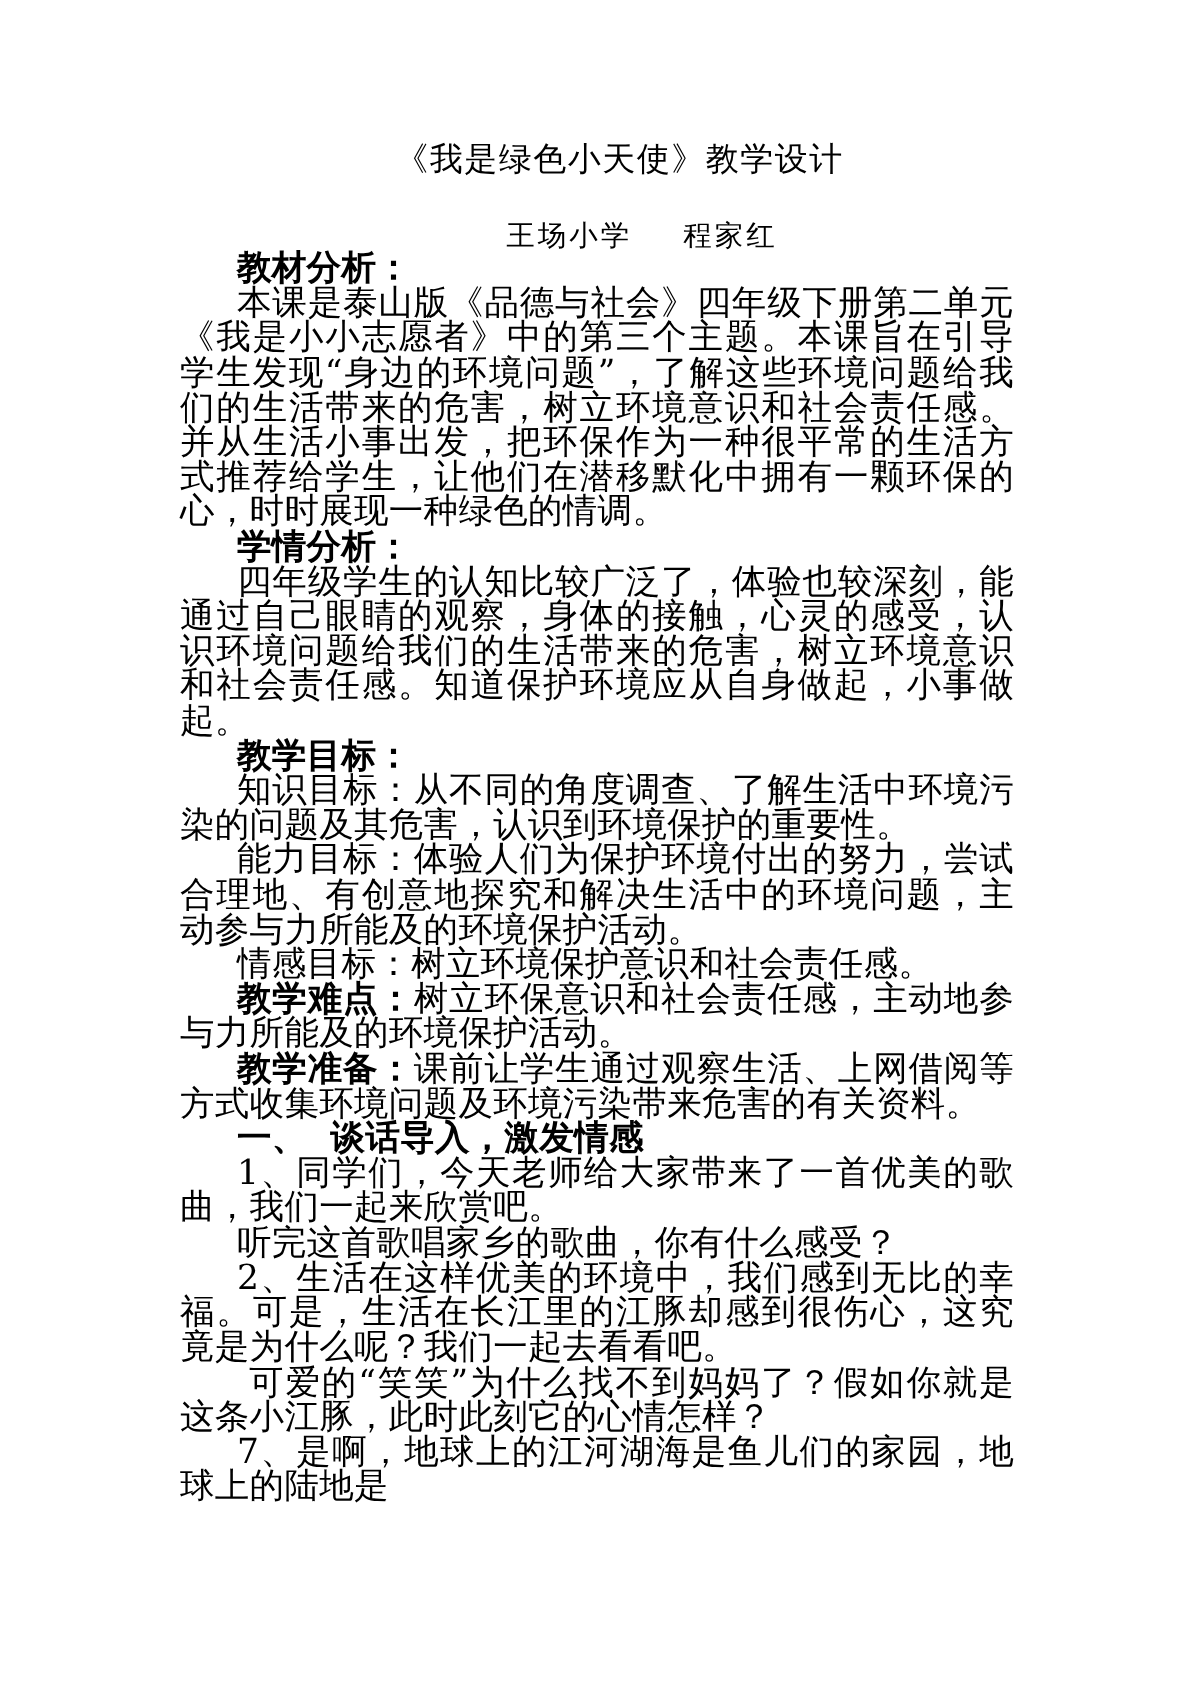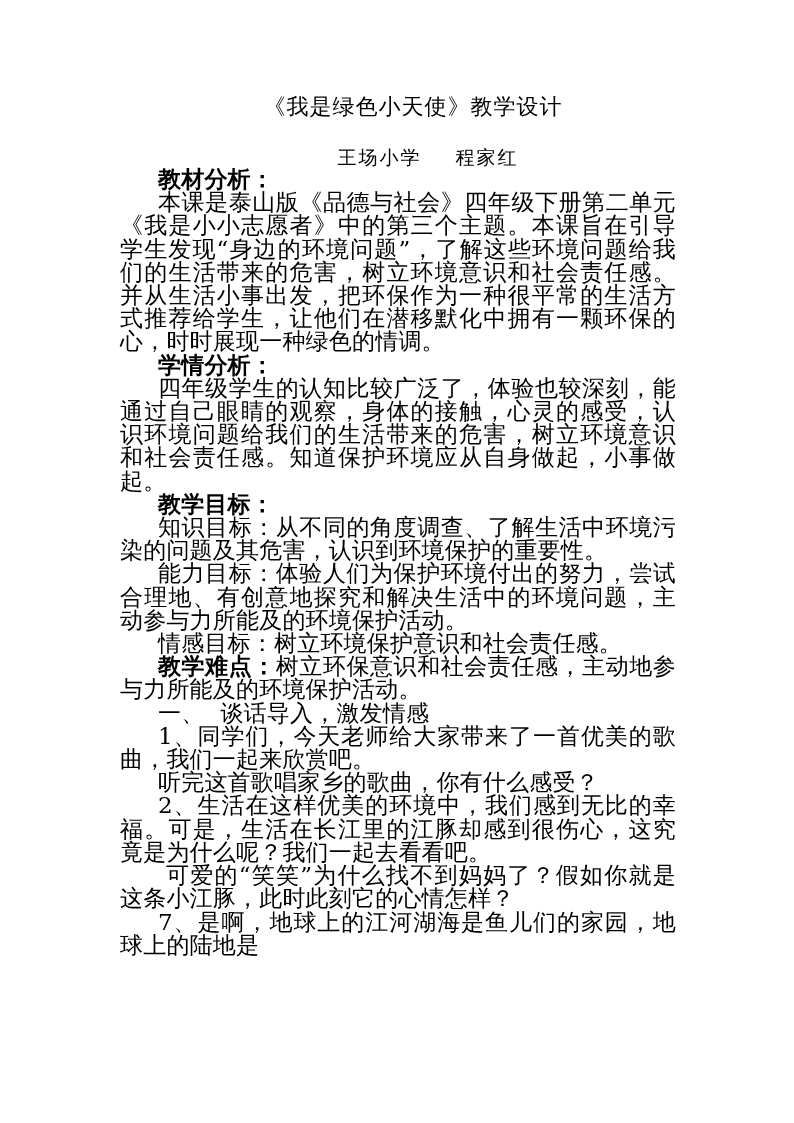--- a/index.html
+++ b/index.html
@@ -11,21 +11,21 @@
   .author { text-align: center; font-size: 19px; line-height: 22px; margin-top: 24px;
             margin-left: 60px; letter-spacing: 2px; }
   .author .gap { display: inline-block; width: 34px; }
   .p { font-size: 23px; line-height: 23.2px; margin: 0; text-align: justify;
        letter-spacing: 0.2px; word-break: break-all; }
   .indent { text-indent: 38px; }
   .indent-extra { text-indent: 46px; }
   .heading { font-weight: bold; font-family: "DejaVu Sans", "Liberation Sans", sans-serif; }
   .h { padding-left: 38px; }
   .sub2 { padding-left: 133px; }
-  .section-title { font-weight: normal; font-family: "DejaVu Sans", "Liberation Sans", sans-serif; }
+  .section-title { font-weight: bold; font-family: "DejaVu Sans", "Liberation Sans", sans-serif; }
   .section-title .sp { display: inline-block; width: 16px; }
 </style>
 </head>
 <body>
 
 <div class="page">
   <div class="title">《我是绿色小天使》教学设计</div>
   <div class="author">
     <span>王场小学</span><span class="gap"></span><span>程家红</span>
   </div>
@@ -37,20 +37,21 @@
   <p class="p indent">四年级学生的认知比较广泛了，体验也较深刻，能通过自己眼睛的观察，身体的接触，心灵的感受，认识环境问题给我们的生活带来的危害，树立环境意识和社会责任感。知道保护环境应从自身做起，小事做起。</p>
 
   <p class="p h heading">教学目标：</p>
   <p class="p indent">知识目标：从不同的角度调查、了解生活中环境污染的问题及其危害，认识到环境保护的重要性。</p>
   <p class="p indent">能力目标：体验人们为保护环境付出的努力，尝试合理地、有创意地探究和解决生活中的环境问题，主动参与力所能及的环境保护活动。</p>
   <p class="p indent">情感目标：树立环境保护意识和社会责任感。</p>
 
 
   <p class="p indent"><span class="heading">教学难点：</span><span>树立环保意识和社会责任感，主动地参与力所能及的环境保护活动。</span></p>
 
+  <p class="p indent"><span class="heading">教学准备：</span><span>课前让学生通过观察生活、上网借阅等方式收集环境问题及环境污染带来危害的有关资料。</span></p>
 
   <p class="p h section-title"><span>一、</span><span class="sp"></span><span>谈话导入，激发情感</span></p>
   <p class="p indent">1、同学们，今天老师给大家带来了一首优美的歌曲，我们一起来欣赏吧。</p>
   <p class="p indent">听完这首歌唱家乡的歌曲，你有什么感受？</p>
   <p class="p indent">2、生活在这样优美的环境中，我们感到无比的幸福。可是，生活在长江里的江豚却感到很伤心，这究竟是为什么呢？我们一起去看看吧。</p>
   <p class="p indent-extra">可爱的“笑笑”为什么找不到妈妈了？假如你就是这条小江豚，此时此刻它的心情怎样？</p>
   <p class="p indent">7、是啊，地球上的江河湖海是鱼儿们的家园，地球上的陆地是</p>
 </div>
 
 </body></html>

